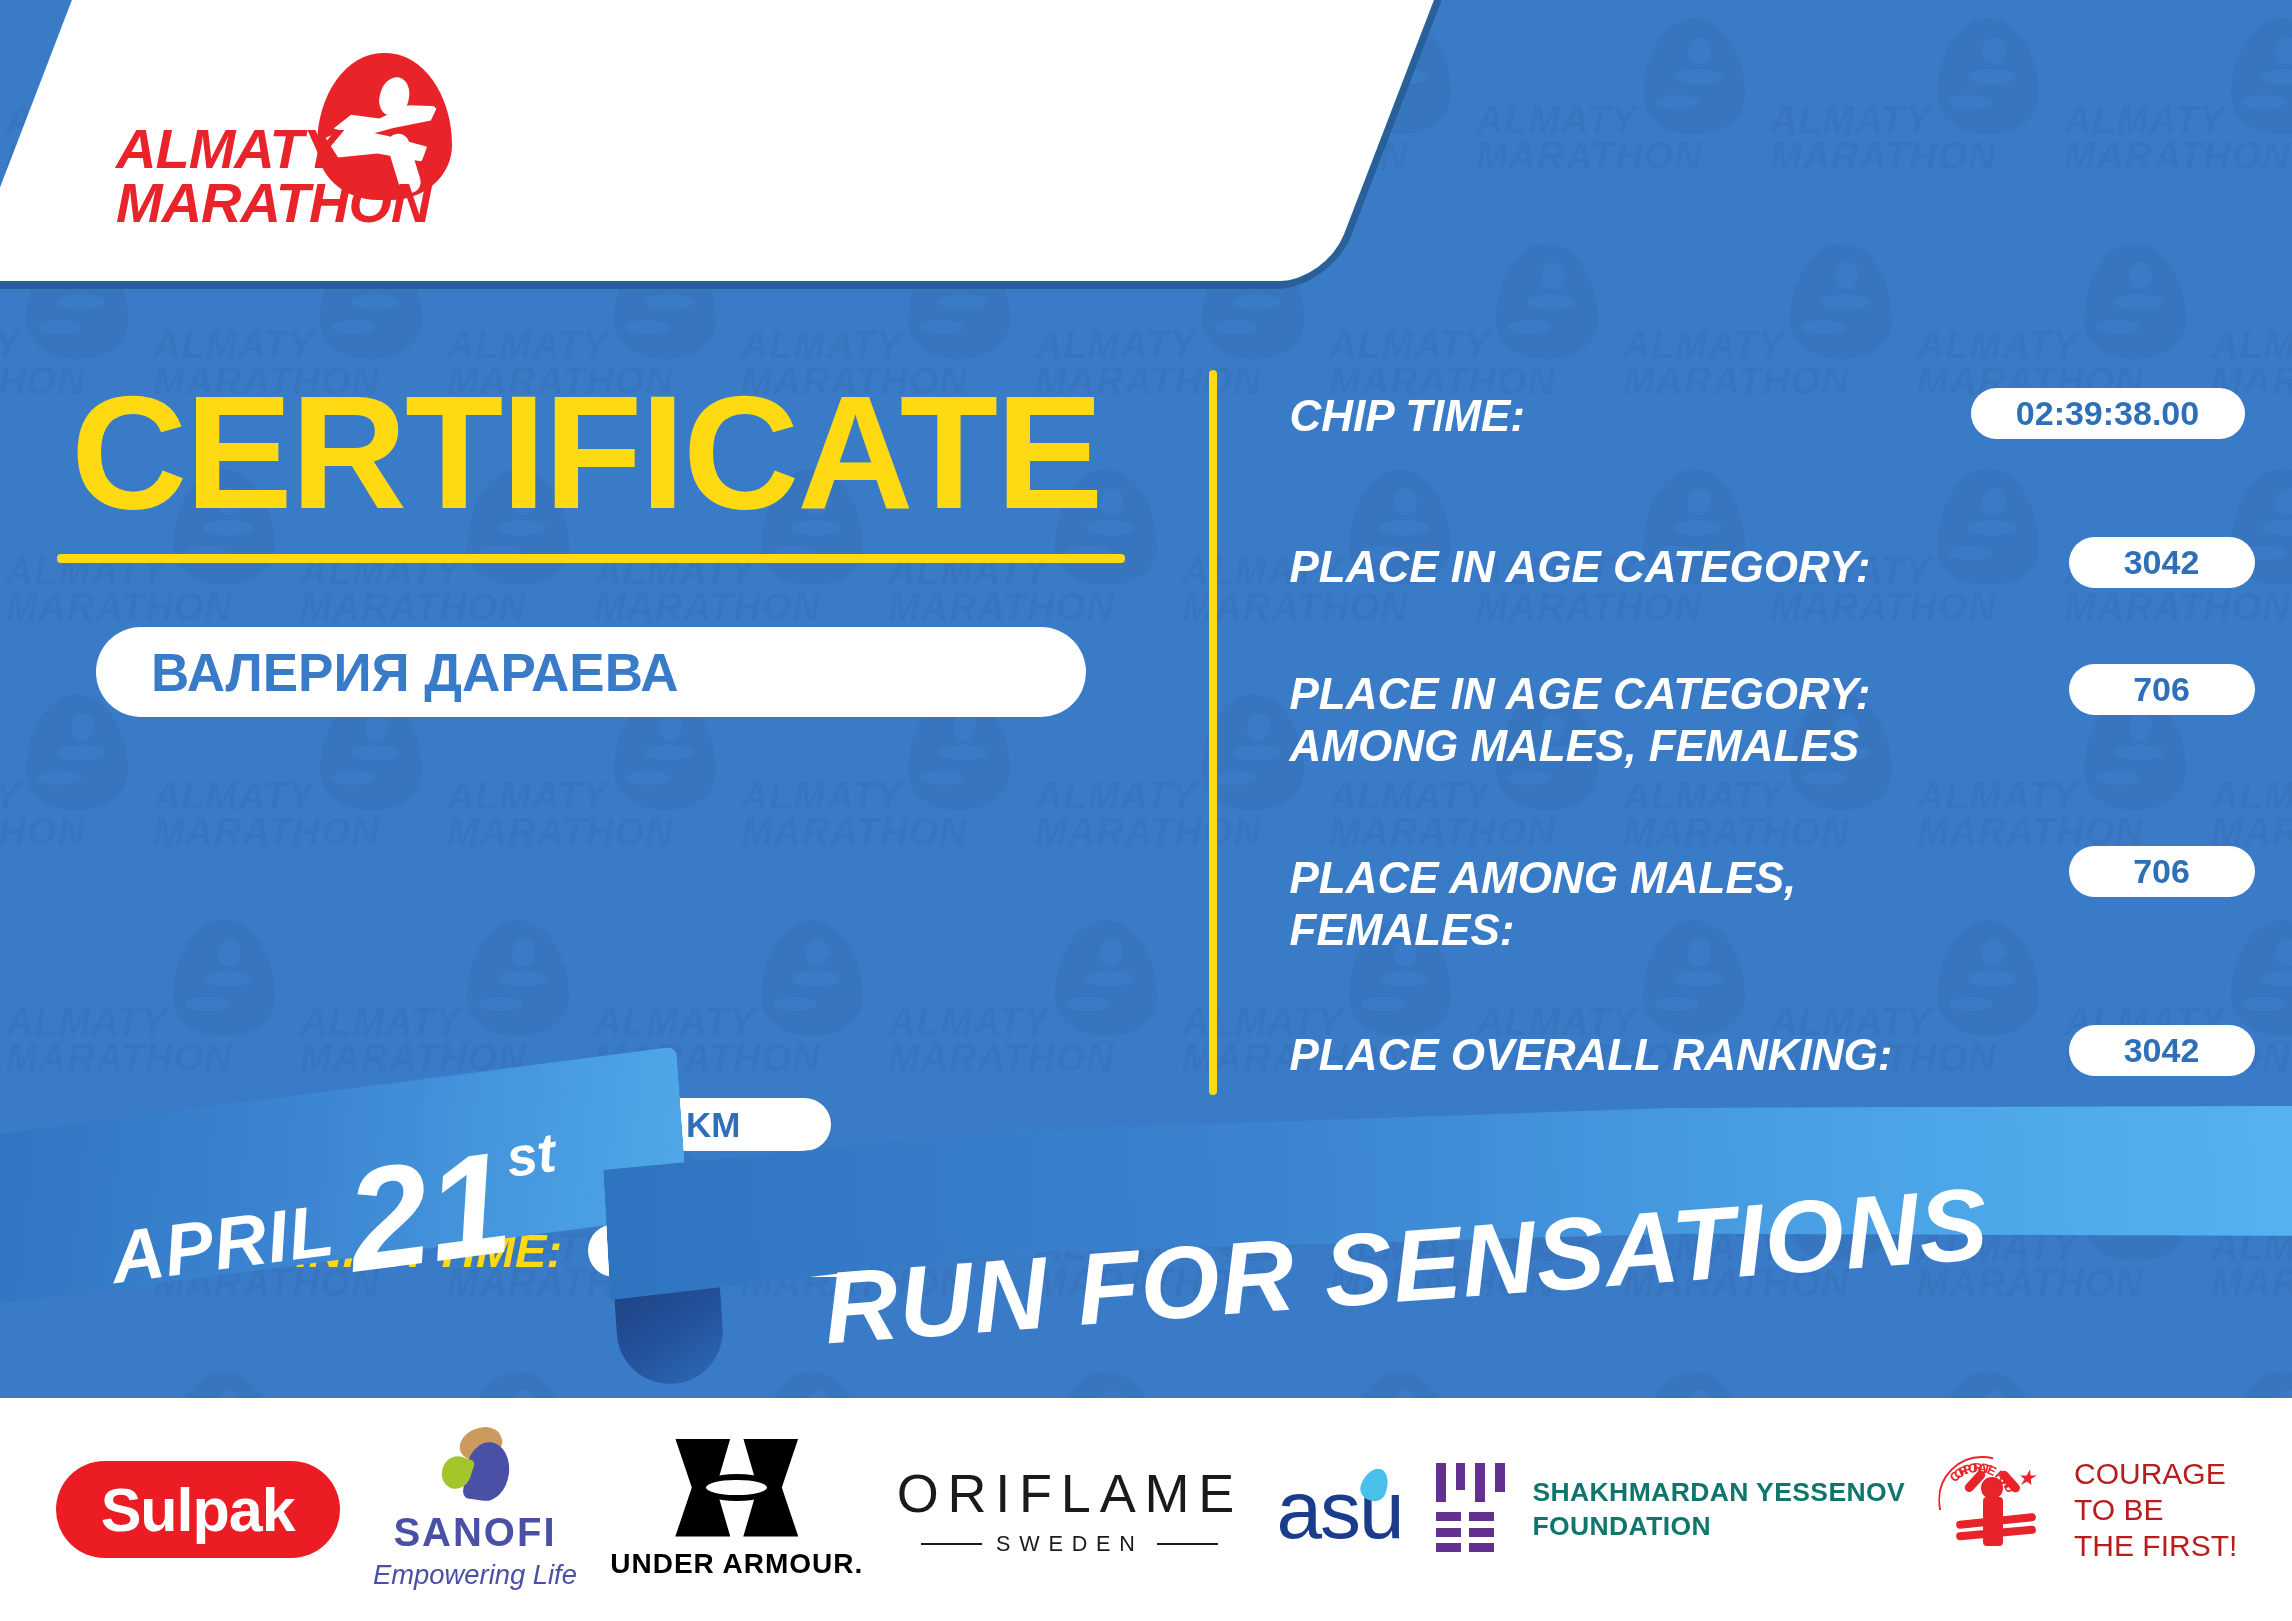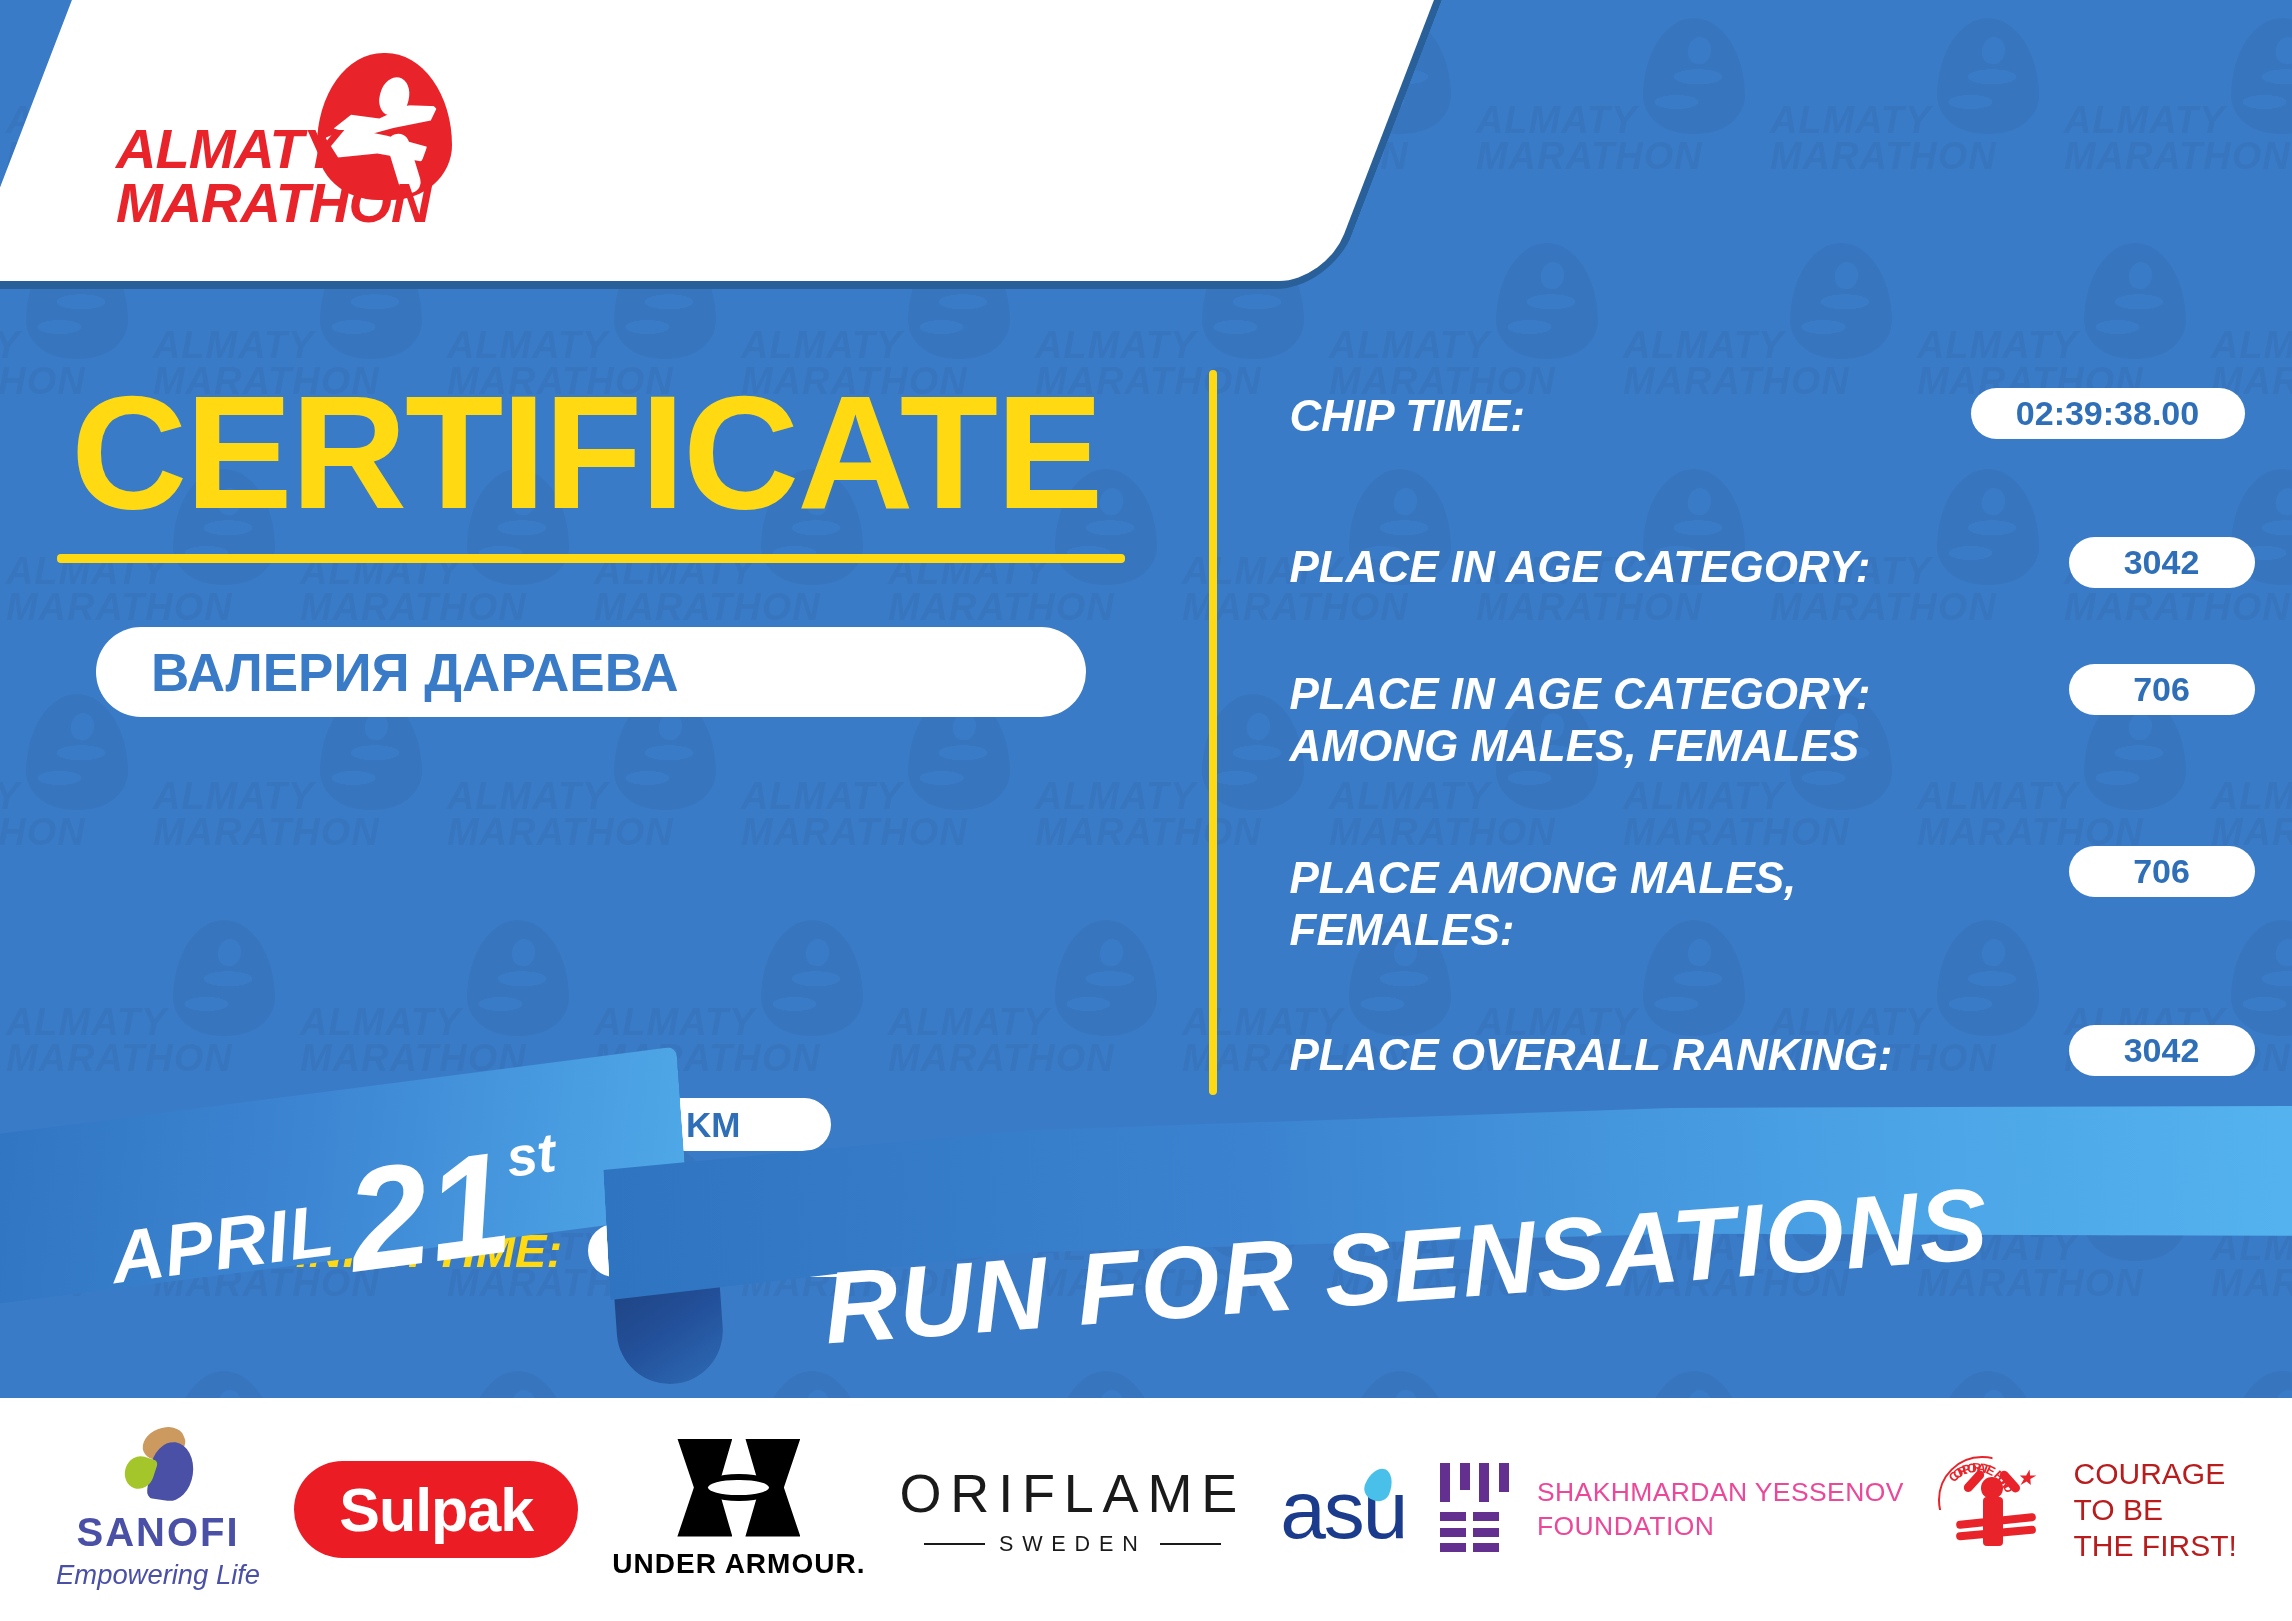--- a/index.html
+++ b/index.html
@@ -258,21 +258,21 @@
   .sp-asu{position:relative;}
   .sp-asu .t{font-size:82px;color:#1b3c8c;letter-spacing:-2px;font-weight:400;}
   .sp-asu .drop{
     position:absolute;left:86px;top:5.9px;width:25.5px;height:33px;background:#49c0ea;
     border-radius:52% 52% 48% 48% / 66% 66% 36% 36%;transform:rotate(22deg);
   }
 
   .sp-yessenov{display:flex;align-items:center;gap:23.5px;}
   .yes-mark{position:relative;width:73px;height:94px;}
   .yes-mark i{position:absolute;background:#63308f;display:block;}
-  .sp-yessenov .txt{font-size:26.5px;font-weight:normal;color:#ec4899;line-height:1.25;letter-spacing:0.4px;}
+  .sp-yessenov .txt{font-size:26.5px;font-weight:bold;color:#0f766e;line-height:1.25;letter-spacing:0.4px;}
 
   .sp-courage{display:flex;align-items:center;gap:17.6px;}
   .cg-mark{position:relative;width:118px;height:108px;}
   .cg-mark .arc{
     position:absolute;left:0;top:0;width:84px;height:84px;
     border:2.9px solid #e8242a;border-radius:50%;
     clip-path:polygon(0% 0%,62% 0%,62% 62%,0% 62%);
   }
   .cg-mark .arc-t{
     position:absolute;left:-3.9px;top:3.9px;width:90px;height:90px;
@@ -636,32 +636,32 @@
     <div class="ribbon-date">
       <span class="rb-month">APRIL</span>
       <span class="rb-day">21</span>
       <span class="rb-suffix">st</span>
     </div>
     <div class="ribbon-slogan">RUN FOR SENSATIONS</div>
   </div>
 
   <div class="sponsors">
 
+    <div class="sp sp-sulpak">
+      <span class="t">Sulpak</span>
+    </div>
+
     <div class="sp sp-sanofi">
       <span class="sanofi-mark">
         <i class="tan"></i>
           <i class="bean"></i>
           <i class="green"></i>
       </span>
       <span class="name">SANOFI</span>
       <span class="tag">Empowering Life</span>
-    </div>
-
-    <div class="sp sp-sulpak">
-      <span class="t">Sulpak</span>
     </div>
 
     <div class="sp sp-ua">
       <span class="ua-mark">
         <i class="w1"></i>
           <i class="w2"></i>
           <i class="ov"></i>
           <i class="ovi"></i>
       </span>
       <span class="name">UNDER ARMOUR.</span>

